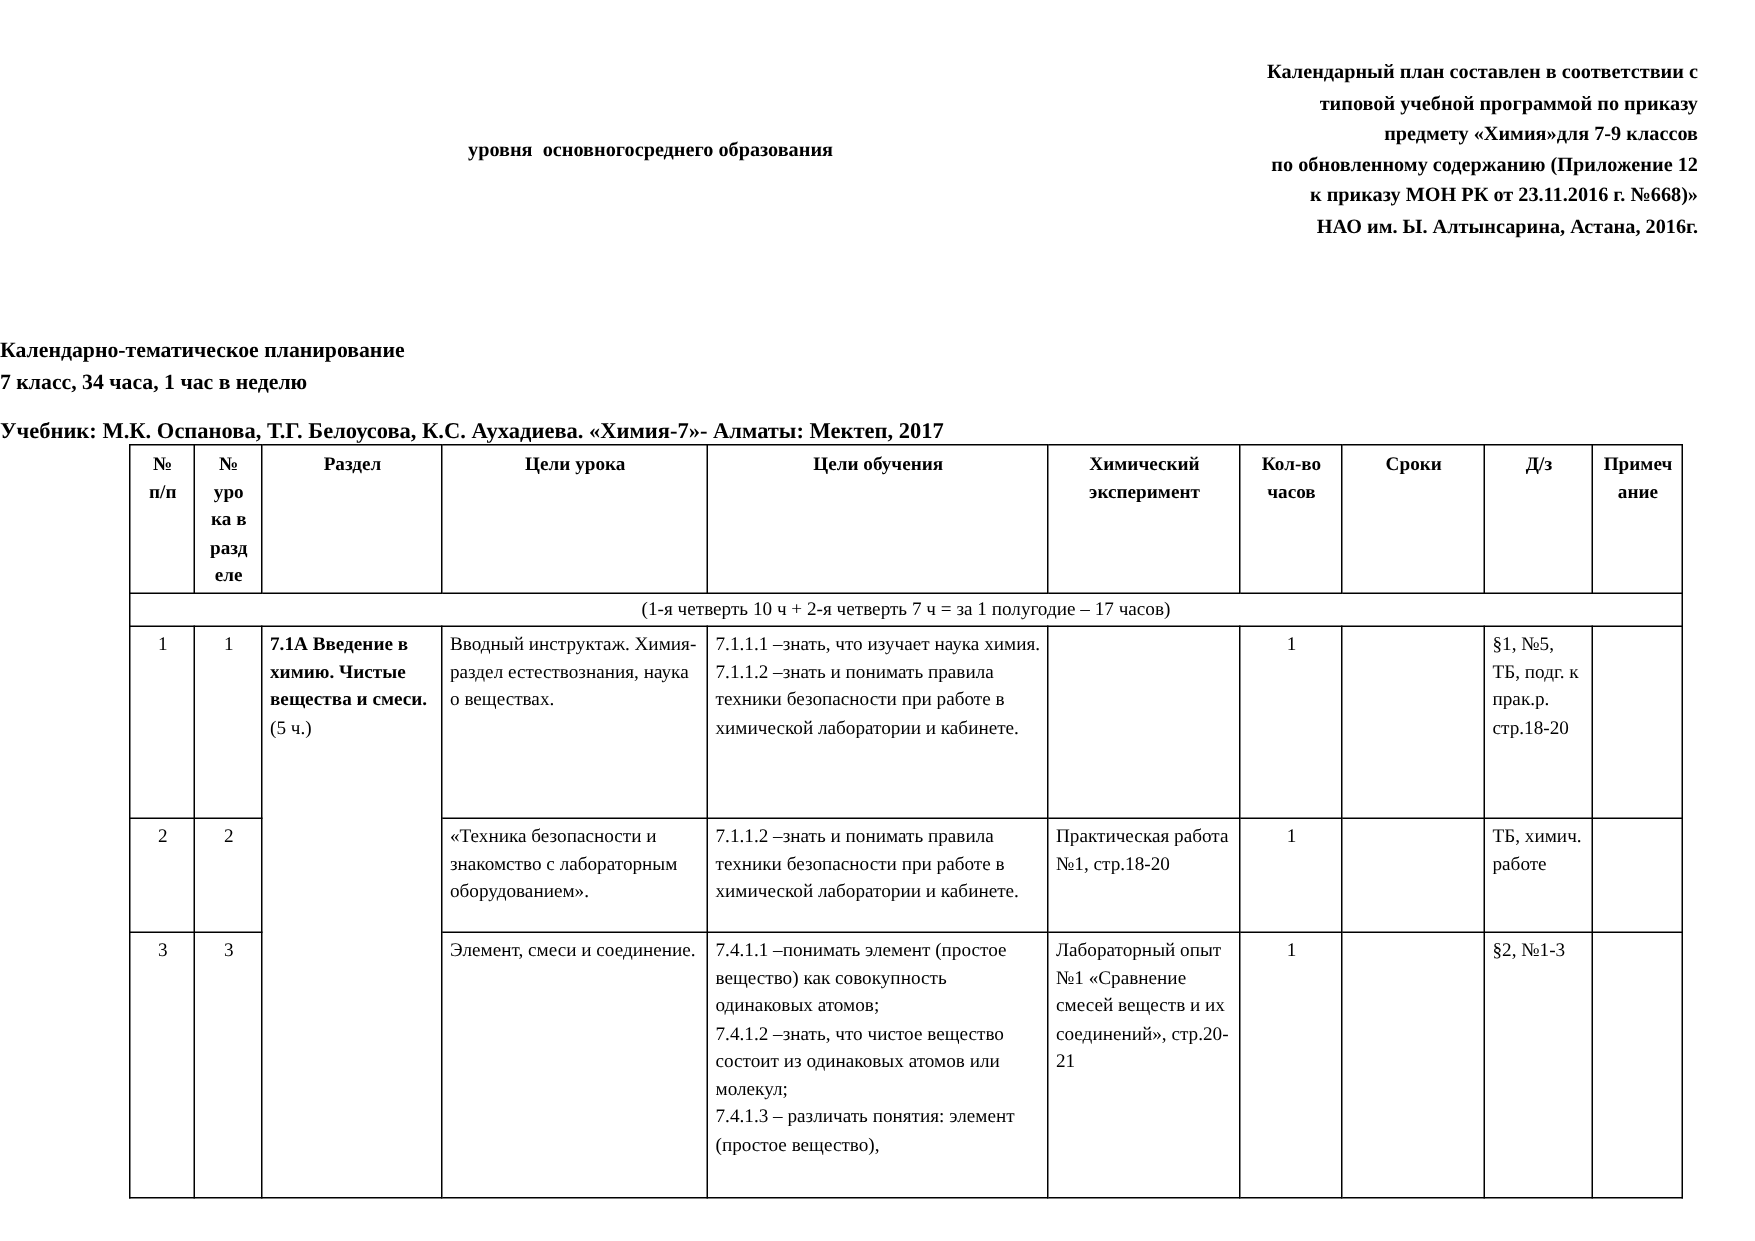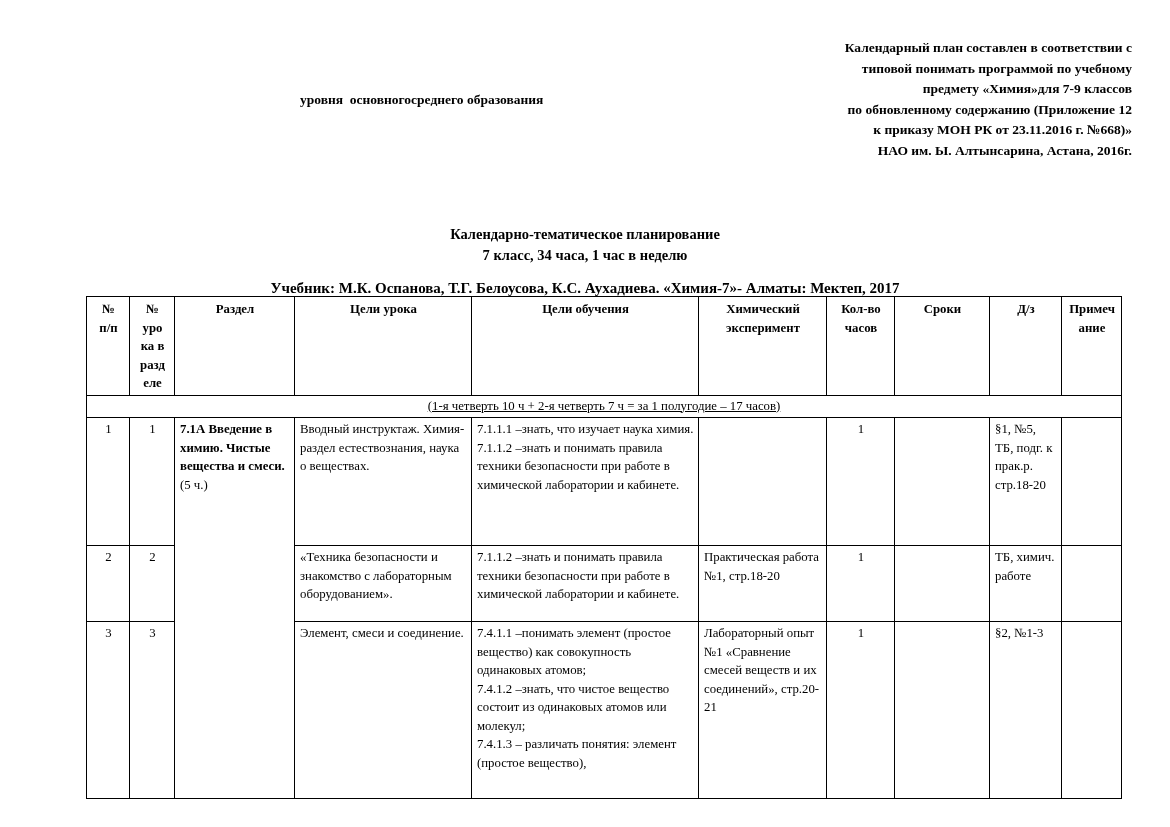--- a/index.html
+++ b/index.html
@@ -40,35 +40,35 @@
     text-align: right;
     font-weight: bold;
     font-size: 13.5px;
     line-height: 20.5px;
   }
   .hdr-right .blk2 {
   }
 
   .hdr-left {
     position: absolute;
-    left: 300px;
+    left: 312px;
     top: 90px;
     font-weight: bold;
     font-size: 13.5px;
     line-height: 20px;
     white-space: pre;
   }
 
   
   .title-block {
     position: absolute;
     left: 0;
     top: 224px;
     width: 1170px;
-    text-align: center;
+    text-align: left;
     font-weight: bold;
     font-size: 14.5px;
     line-height: 21px;
   }
   .title-block .t3 {
     font-size: 15px;
     margin-top: 12px;
   }
 
   
@@ -97,21 +97,20 @@
     line-height: 18.5px;
   }
   
   table.plan thead tr { height: 88px; }
 
   .banner-cell {
     text-align: center;
     font-weight: bold;
     padding: 1px 0 2px 0 !important;
     line-height: 18px;
-    text-decoration: underline;
   }
 
   .c-num  { text-align: center; }
 
   .r1 { height: 128px; }
   .r2 { height: 76px; }
   .r3 { height: 177px; }
 
   .sec-cell b { font-weight: bold; }
   .sec-cell .hrs { font-weight: normal; text-align: right; }
@@ -119,21 +118,21 @@
 </head>
 <body>
 
 <div class="page">
 
   <div class="header-band">
 
     <div class="hdr-right">
       <div class="blk1">
         <div>Календарный план составлен в соответствии с</div>
-        <div>типовой понимать  программой по учебному</div>
+        <div>типовой учебной  программой по приказу</div>
         <div>предмету  «Химия»для 7-9 классов</div>
       </div>
       <div class="blk2">
         <div>по обновленному содержанию (Приложение 12</div>
         <div>к приказу МОН РК от 23.11.2016 г. №668)»</div>
         <div>НАО им. Ы. Алтынсарина, Астана, 2016г.</div>
       </div>
     </div>
 
     <div class="hdr-left">уровня  основногосреднего образования</div>

